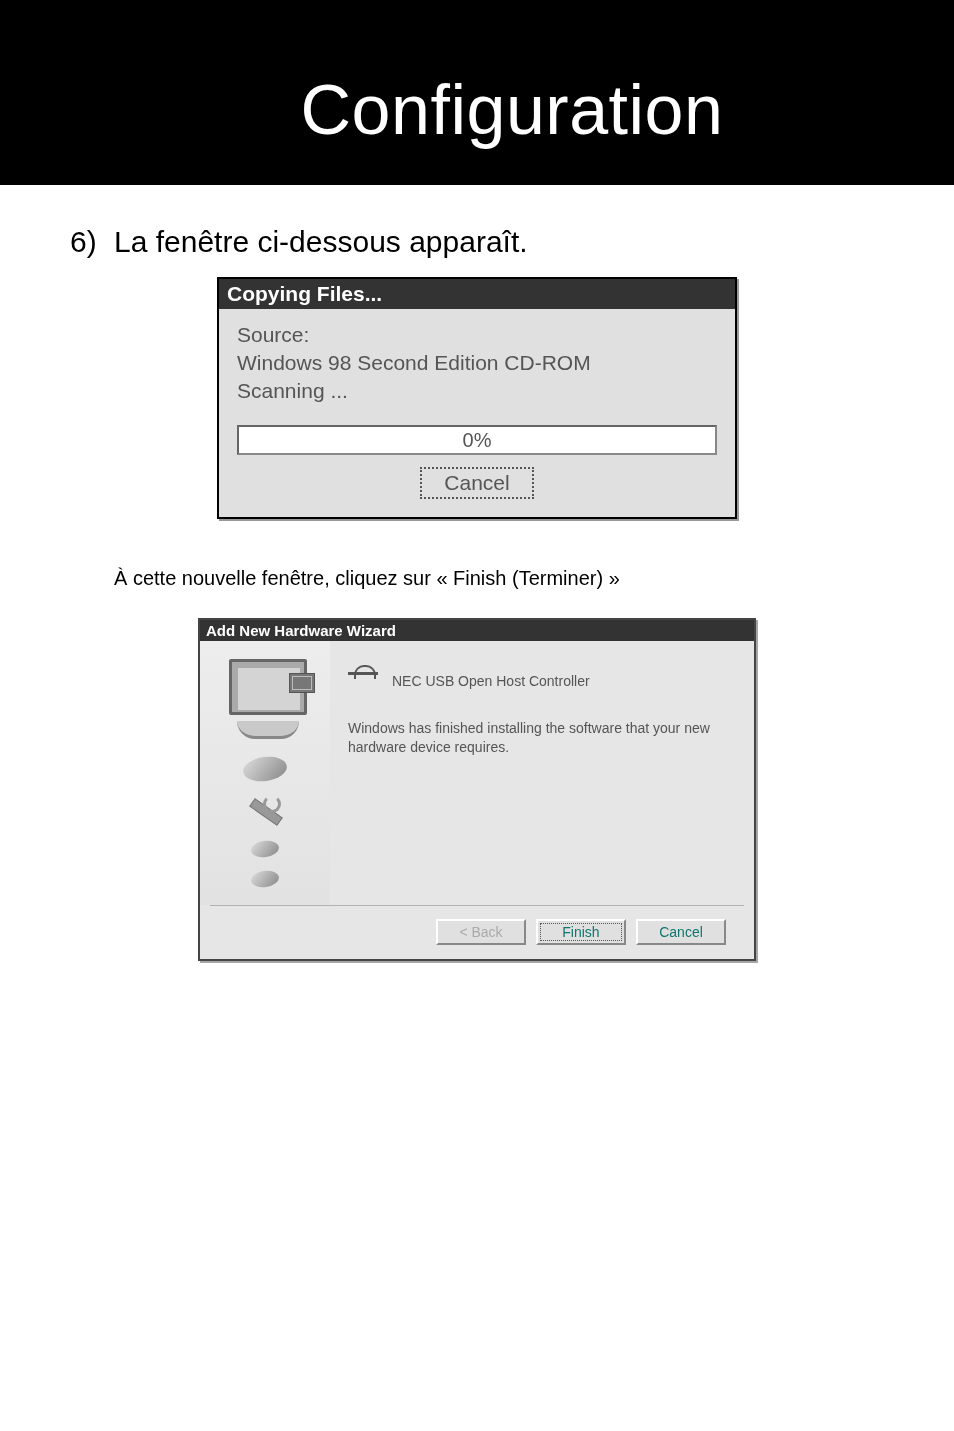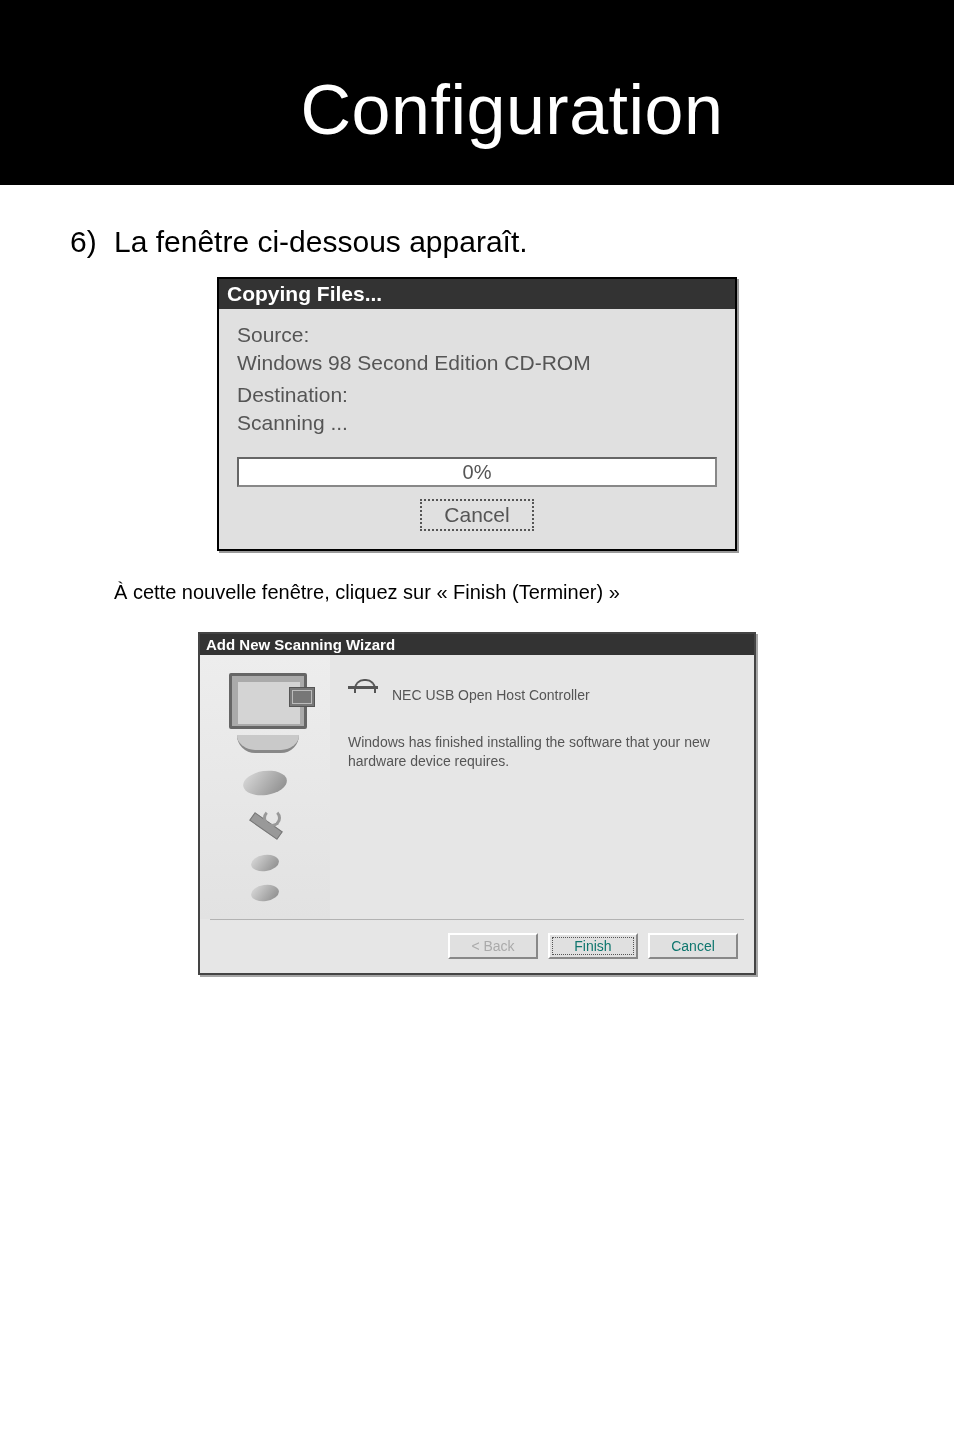--- a/index.html
+++ b/index.html
@@ -28,21 +28,21 @@
       font-size: 30px;
       color: #000;
       margin-bottom: 18px;
     }
     .step-num {
       width: 44px;
     }
     .figure-wrap {
       display: flex;
       justify-content: center;
-      margin-bottom: 30px;
+      margin-bottom: 48px;
     }
 
     
     .dlg-copy {
       width: 520px;
       border: 2px solid #000;
       box-shadow: 2px 2px 0 rgba(0,0,0,0.4);
       background: #e0e0e0;
     }
     .dlg-titlebar {
@@ -182,21 +182,21 @@
     }
     .wiz-dev-name { font-size: 14px; }
     .wiz-msg { font-size: 14px; line-height: 1.35; margin-bottom: 120px; }
     .wiz-sep {
       height: 2px;
       background: linear-gradient(#999,#fff);
       margin: 0 10px;
     }
     .wiz-btn-row {
       display: flex; justify-content: flex-end; gap: 10px;
-      padding: 12px 16px 14px 16px;
+      padding: 12px 28px 14px 16px;
     }
     .wiz-btn {
       font-size: 14px;
       padding: 3px 18px;
       background: #e0e0e0;
       border: 2px solid #888;
       border-top-color: #fff;
       border-left-color: #fff;
       min-width: 90px;
       text-align: center;
@@ -222,37 +222,36 @@
     <span class="step-num">6)</span>
     <span>La fenêtre ci-dessous apparaît.</span>
   </div>
 
   <div class="figure-wrap">
     <div class="dlg-copy">
       <div class="dlg-titlebar">Copying Files...</div>
       <div class="dlg-body">
         <div>Source:</div>
         <div>Windows 98 Second Edition CD-ROM</div>
-        <div class="dest-label">Destination:</div>
         <div>Scanning ...</div>
         <div class="progress">
           <span>0%</span>
         </div>
         <div class="btn-row">
           <div class="dotted-focus">Cancel</div>
         </div>
       </div>
     </div>
   </div>
 
   <div class="mid-text">À cette nouvelle fenêtre, cliquez sur « Finish (Terminer) »</div>
 
   <div class="figure-wrap">
     <div class="dlg-wizard">
-      <div class="dlg-titlebar">Add New Scanning Wizard</div>
+      <div class="dlg-titlebar">Add New Hardware Wizard</div>
       <div class="wiz-body">
         <div class="wiz-left">
           <div class="monitor-icon">
             <div class="screen"></div>
             <div class="badge"></div>
             <div class="base"></div>
           </div>
           <div class="disc-icons">
             <div class="disc"></div>
             <div class="wrench"></div>

